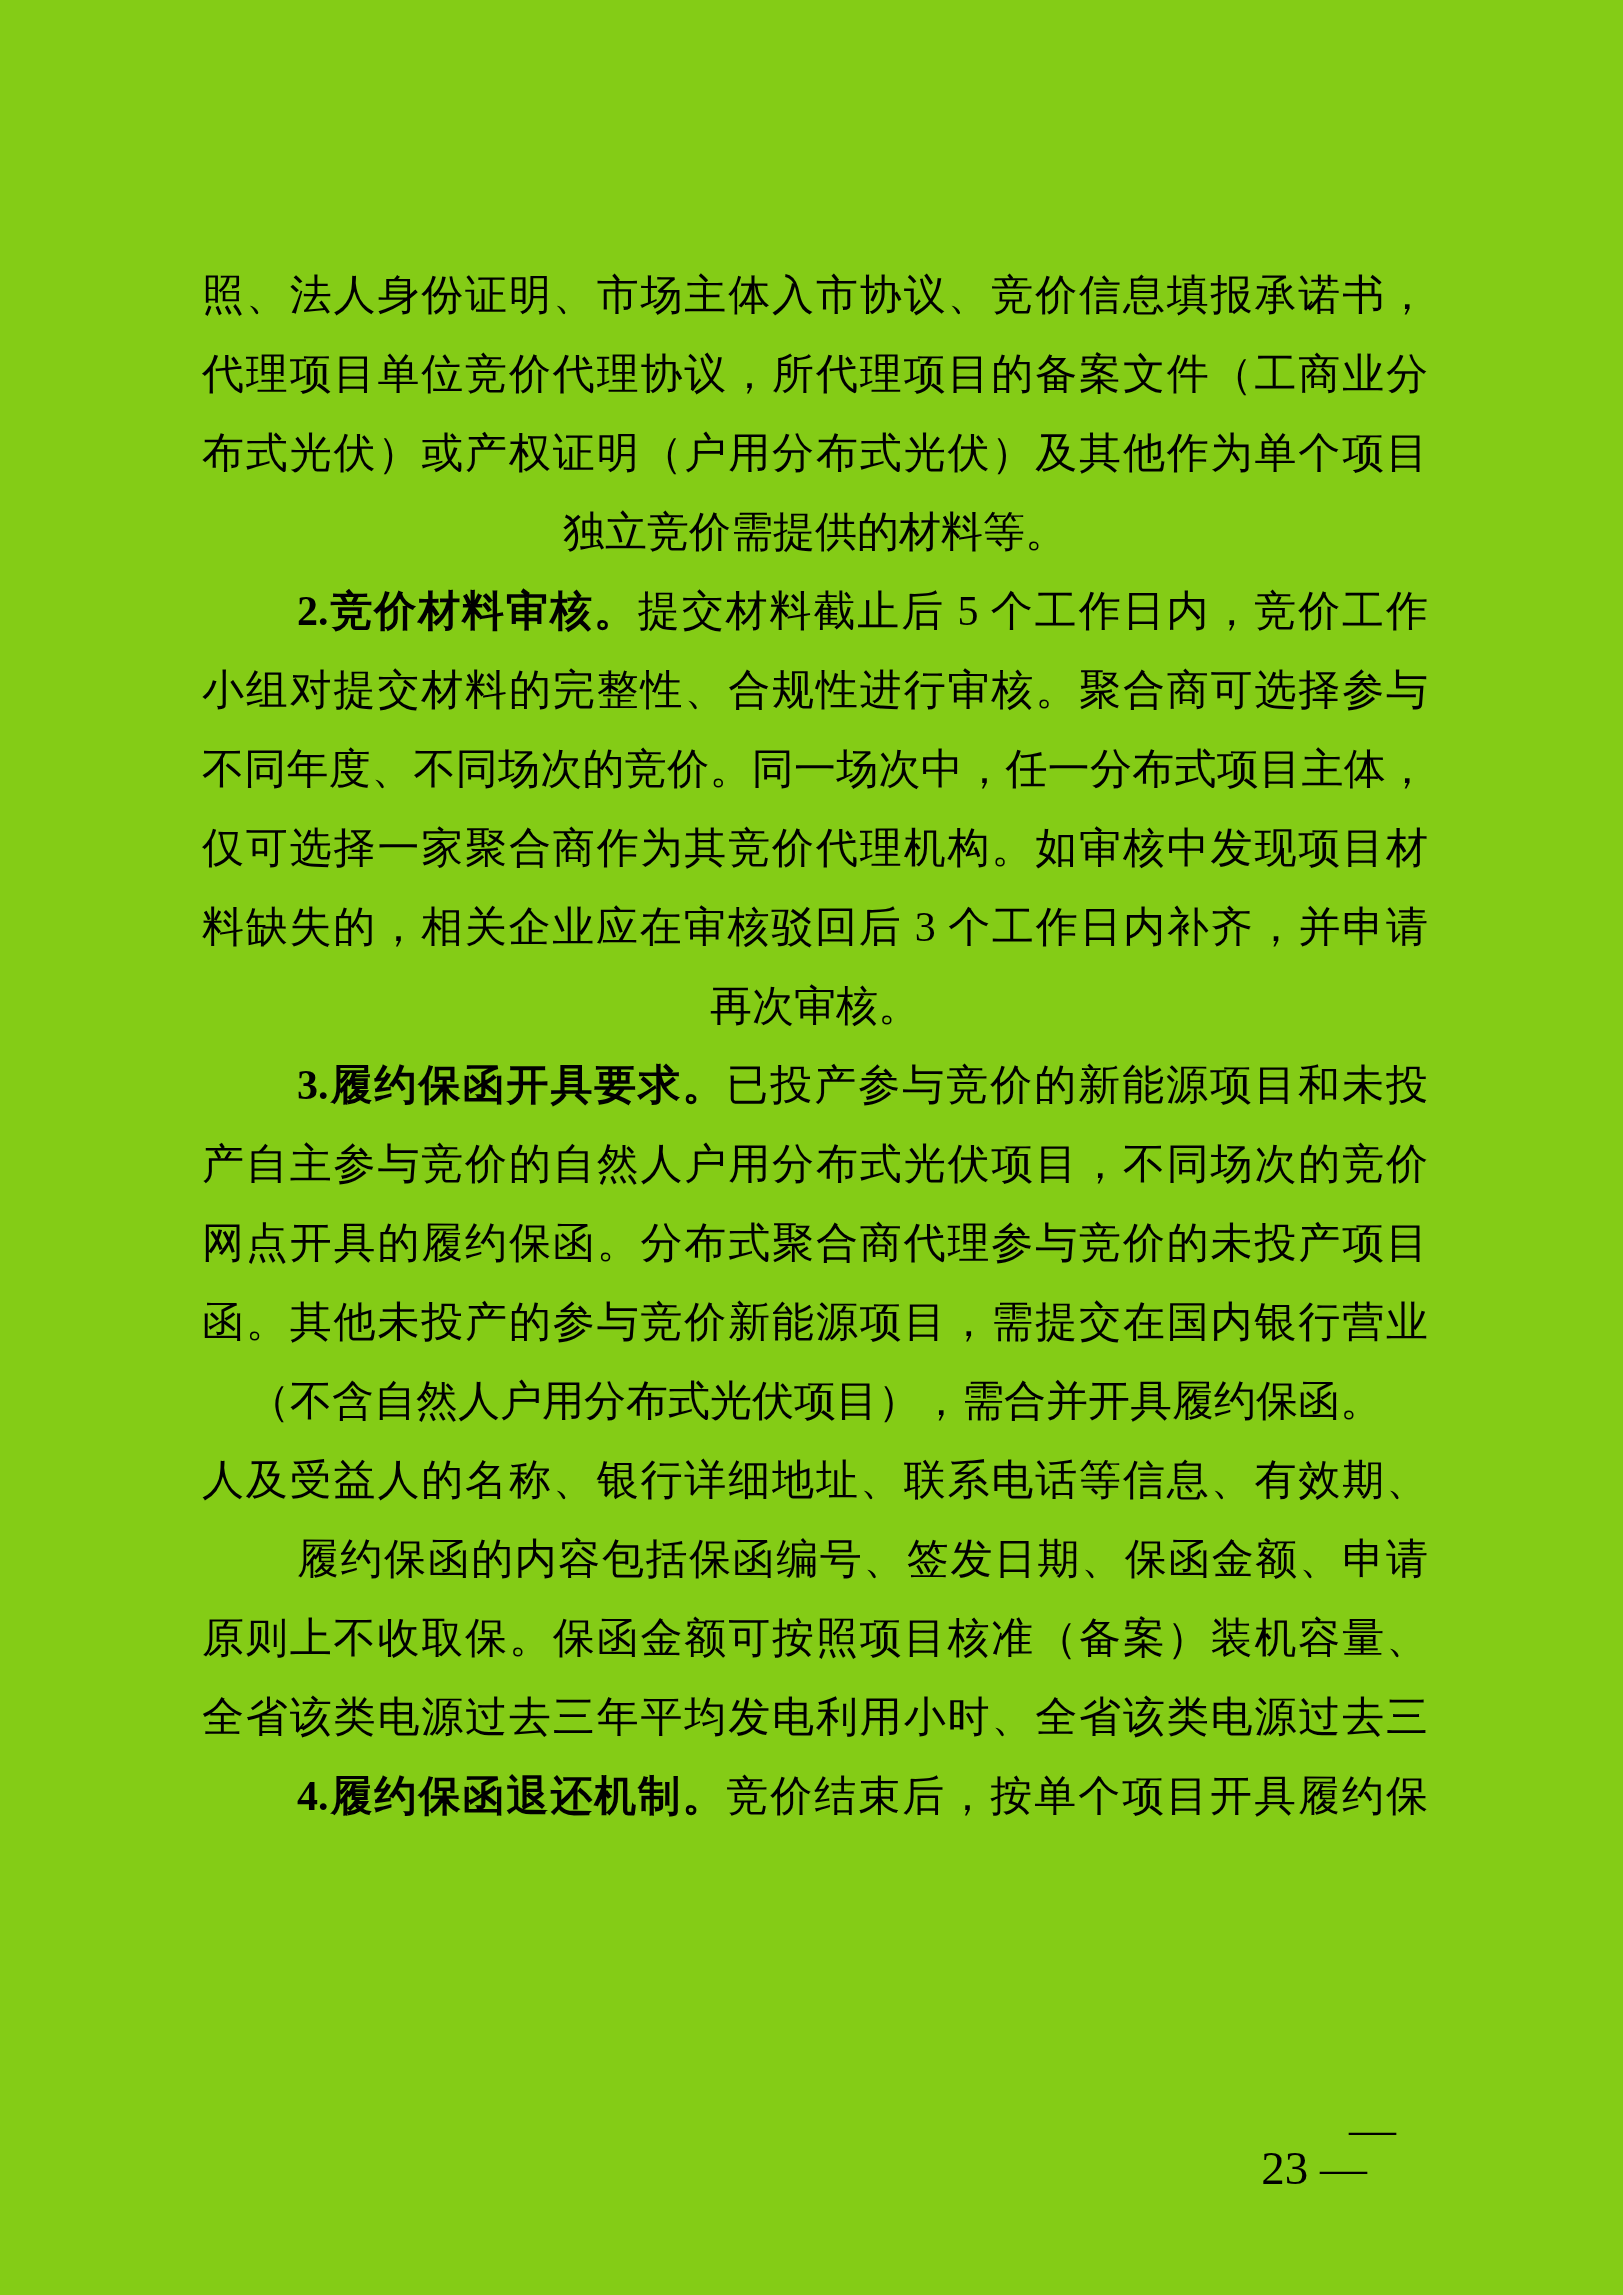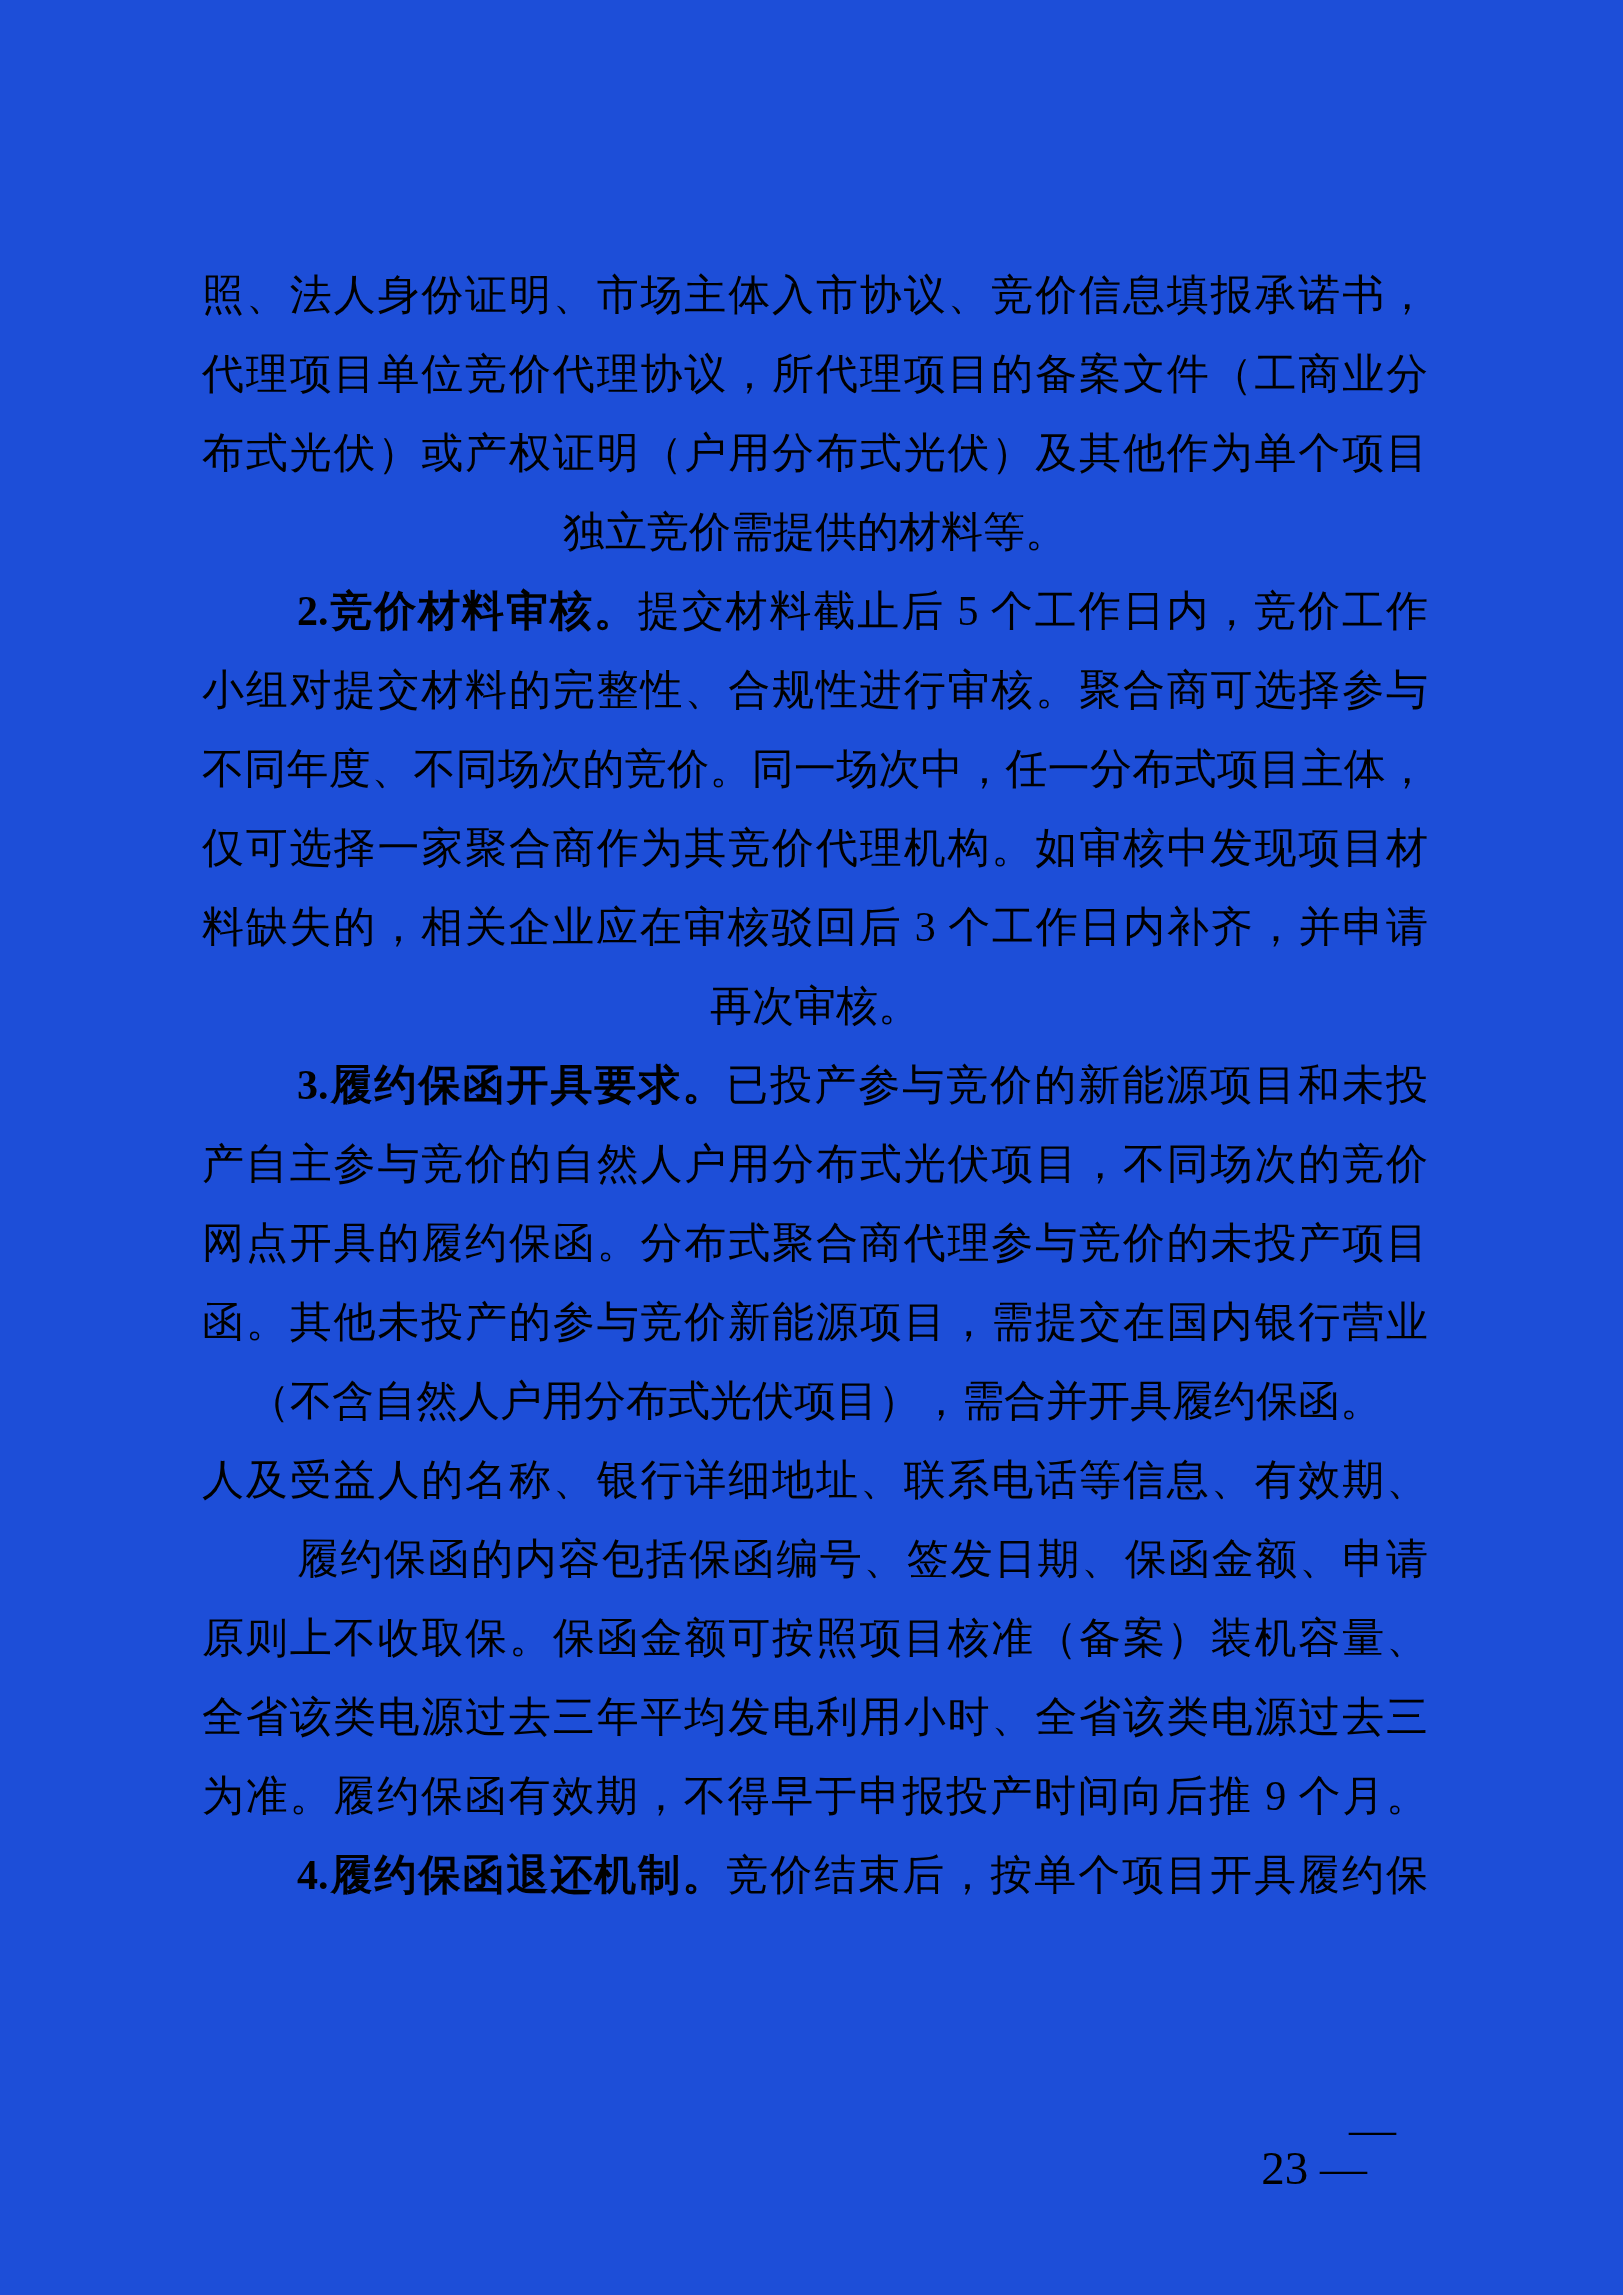--- a/index.html
+++ b/index.html
@@ -4,21 +4,21 @@
 <style>
   html, body {
     margin: 0;
     padding: 0;
     background: #ffffff;
   }
   .page {
     position: relative;
     width: 1624px;
     height: 2295px;
-    background: #1d4ed8;
+    background: #84cc16;
     color: #000000;
     font-family: "Liberation Serif", "DejaVu Serif", serif;
     overflow: hidden;
   }
   .text-block {
     position: absolute;
     left: 202px;
     top: 256px;
     width: 1226px;
   }
@@ -72,19 +72,18 @@
       <div class="line"><span>再次审核。</span></div>
       <div class="line justify indent"><span class="heading">3.履约保函开具要求。</span><span>已投产参与竞价的新能源项目和未投</span></div>
       <div class="line justify"><span>产自主参与竞价的自然人户用分布式光伏项目，不同场次的竞价</span></div>
       <div class="line justify"><span>网点开具的履约保函。分布式聚合商代理参与竞价的未投产项目</span></div>
       <div class="line justify"><span>函。其他未投产的参与竞价新能源项目，需提交在国内银行营业</span></div>
       <div class="line"><span>（不含自然人户用分布式光伏项目），需合并开具履约保函。</span></div>
       <div class="line justify"><span>人及受益人的名称、银行详细地址、联系电话等信息、有效期、</span></div>
       <div class="line justify indent"><span>履约保函的内容包括保函编号、签发日期、保函金额、申请</span></div>
       <div class="line justify"><span>原则上不收取保。保函金额可按照项目核准（备案）装机容量、</span></div>
       <div class="line justify"><span>全省该类电源过去三年平均发电利用小时、全省该类电源过去三</span></div>
-      <div class="line justify"><span>为准。履约保函有效期，不得早于申报投产时间向后推 9 个月。</span></div>
       <div class="line justify indent"><span class="heading">4.履约保函退还机制。</span><span>竞价结束后，按单个项目开具履约保</span></div>
     </main>
   <div class="footer-dash">—</div>
   <div class="footer-page">23 —</div>
 </div>
 
 
 </body></html>

